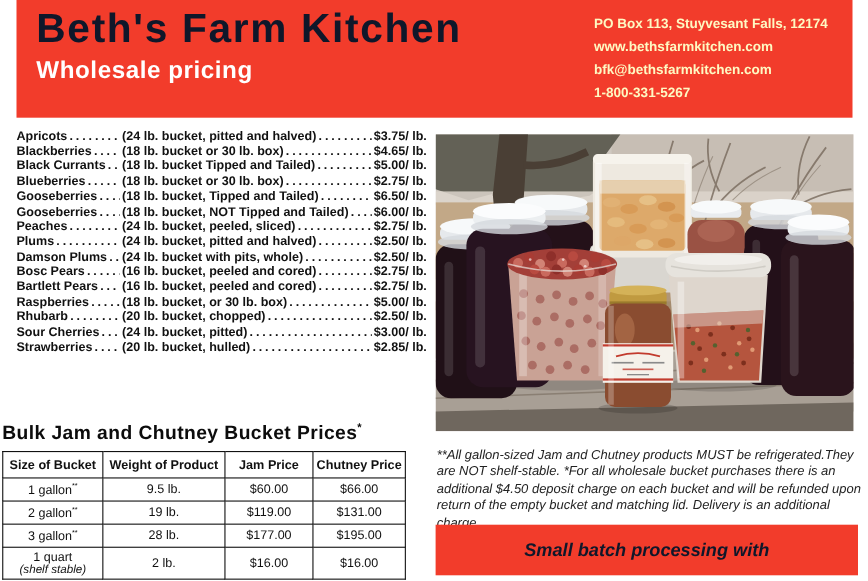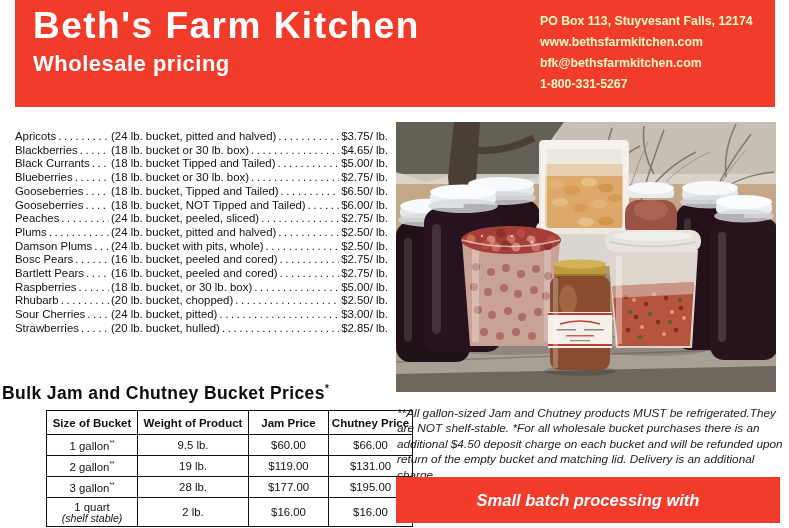--- a/index.html
+++ b/index.html
@@ -1,58 +1,58 @@
 <!DOCTYPE html>
 <html style="--accent: #f23c2b;"><head>
 <meta charset="utf-8">
 <style>
   html,body{margin:0;padding:0;background:#ffffff;}
   .page{position:relative;width:789px;height:528px;background:#ffffff;overflow:hidden;
         font-family:"Liberation Sans",sans-serif;color:#111;}
 
   
   .masthead{position:absolute;left:15px;top:0;width:760px;height:107px;background:var(--accent,#f23c2b);}
-  .brand-title{position:absolute;left:18px;top:5px;font-size:37px;font-weight:bold;letter-spacing:1.5px;color:#ffffff;white-space:nowrap;}
+  .brand-title{position:absolute;left:18px;top:5px;font-size:37px;font-weight:bold;letter-spacing:1.5px;color:#0f172a;white-space:nowrap;}
   .brand-sub{position:absolute;left:18px;top:51px;font-size:22px;font-weight:bold;letter-spacing:0.5px;color:#fff;white-space:nowrap;}
   .contact{position:absolute;left:525px;top:11px;width:234px;color:#fef9c3;font-size:12.3px;font-weight:bold;line-height:21px;white-space:nowrap;}
 
   
   .sec-title{margin:0;font-size:17.5px;font-weight:bold;letter-spacing:0.4px;color:#0c0c0c;white-space:nowrap;}
   .sec-title sup{font-size:58%;}
 
   
   .fruit{position:absolute;left:15px;top:112px;width:373px;}
-  .fruit-list{margin-top:18px;}
+  .fruit-list{margin-top:6px;font-weight:bold;}
   .fruit-row{display:flex;align-items:baseline;font-size:11.4px;line-height:13.7px;white-space:nowrap;}
   .fname-wrap{display:flex;align-items:baseline;width:96px;flex:0 0 96px;overflow:hidden;}
   .fname{flex:0 0 auto;}
   .dots{flex:1 1 0;min-width:4px;overflow:hidden;letter-spacing:2.6px;margin:0 2px;}
   .fdesc{flex:0 0 auto;}
   .fprice{flex:0 0 auto;}
 
   
   .photo{position:absolute;left:396px;top:122px;width:380px;height:270px;margin:0;}
 
   
   .jam{position:absolute;left:2px;top:383px;width:366px;}
-  .jam-table{border-collapse:collapse;table-layout:fixed;width:366px;margin-top:6px;margin-left:44px;}
+  .jam-table{border-collapse:collapse;table-layout:fixed;width:366px;margin-top:6px;}
   .jam-table th,.jam-table td{border:1.4px solid #111;text-align:center;vertical-align:middle;padding:2px 0;}
   .jam-table th{font-size:11.5px;font-weight:bold;height:19px;}
   .jam-table td{font-size:11.4px;height:16px;}
   .size-cell sup{font-size:58%;}
   .sub{display:block;font-style:italic;font-size:10.6px;line-height:11.5px;text-align:center;}
   .sub:empty{display:none;}
 
   
   .footnote{position:absolute;left:397px;top:406px;width:388px;font-style:italic;font-size:11.8px;line-height:15.4px;color:#222;}
 
   
   .banner{position:absolute;left:396px;top:477px;width:384px;height:46px;background:var(--accent,#f23c2b);
           display:flex;flex-direction:column;justify-content:center;align-items:center;
-          color:#ffffff;font-weight:bold;font-style:italic;font-size:16.5px;line-height:21px;white-space:nowrap;}
+          color:#0f172a;font-weight:bold;font-style:italic;font-size:16.5px;line-height:21px;white-space:nowrap;}
 </style>
 </head>
 <body>
 
 <div class="page">
 
   <header class="masthead">
     <div class="brand-title">Beth's Farm Kitchen</div>
     <div class="brand-sub">Wholesale pricing</div>
     <div class="contact">

